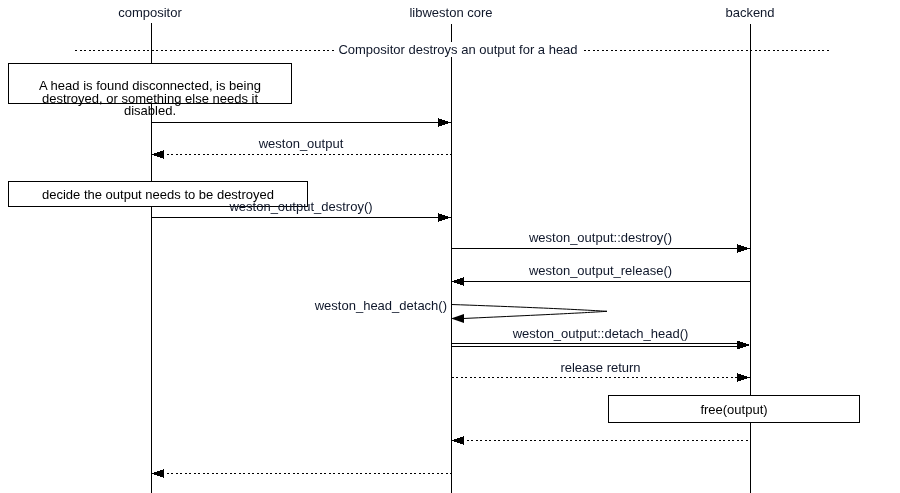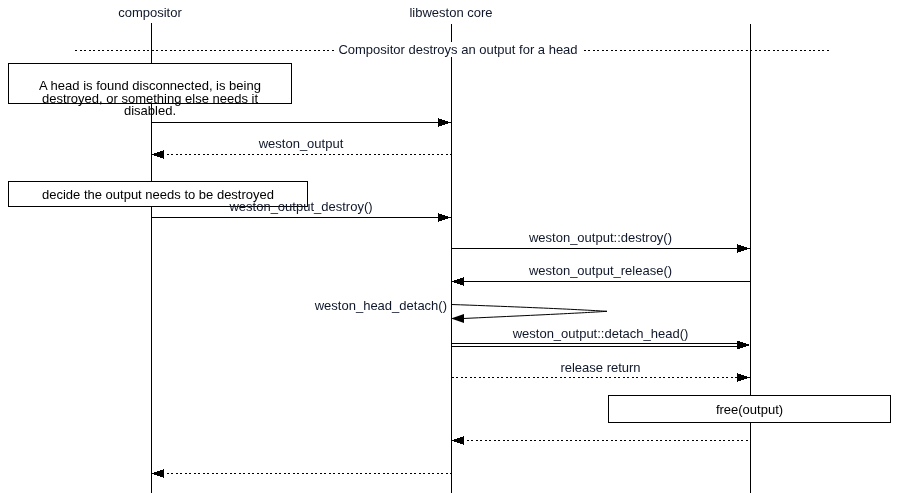--- a/index.html
+++ b/index.html
@@ -87,36 +87,37 @@
     </g>
 
     <g>
       <line x1="162" y1="473.5" x2="451.5" y2="473.5" stroke="#000" stroke-dasharray="2,2.5"></line>
       <polygon points="151,473.5 164,469 164,478" fill="#000"></polygon>
     </g>
   </svg>
 
   <div class="lbl center actor-label" style="left:75px;top:6px;width:150px;">compositor</div>
   <div class="lbl center actor-label" style="left:376px;top:6px;width:150px;">libweston core</div>
+  <div class="lbl center actor-label" style="left:675px;top:6px;width:150px;">backend</div>
 
   <div class="lbl center divider-label" style="left:8px;top:43px;width:900px;">
     <span>Compositor destroys an output for a head</span>
   </div>
 
   <div class="note" style="left:8px;top:63px;width:284px;height:41px;padding-top:16px;">
     <div class="nline">A head is found disconnected, is being</div>
     <div class="nline">destroyed, or something else needs it</div>
     <div class="nline">disabled.</div>
   </div>
 
   <div class="note single" style="left:8px;top:181px;width:300px;height:26px;text-align:center;">
     <div>decide the output needs to be destroyed</div>
   </div>
 
-  <div class="note single" style="left:608px;top:395px;width:283px;height:28px;">
+  <div class="note single" style="left:608px;top:395px;width:252px;height:28px;">
     <div>free(output)</div>
   </div>
 
 
   <div class="lbl center" style="left:151px;top:137px;width:300px;">weston_output</div>
 
   <div class="lbl center" style="left:151px;top:200px;width:300px;">weston_output_destroy()</div>
 
   <div class="lbl center" style="left:451px;top:231px;width:299px;">weston_output::destroy()</div>
 

